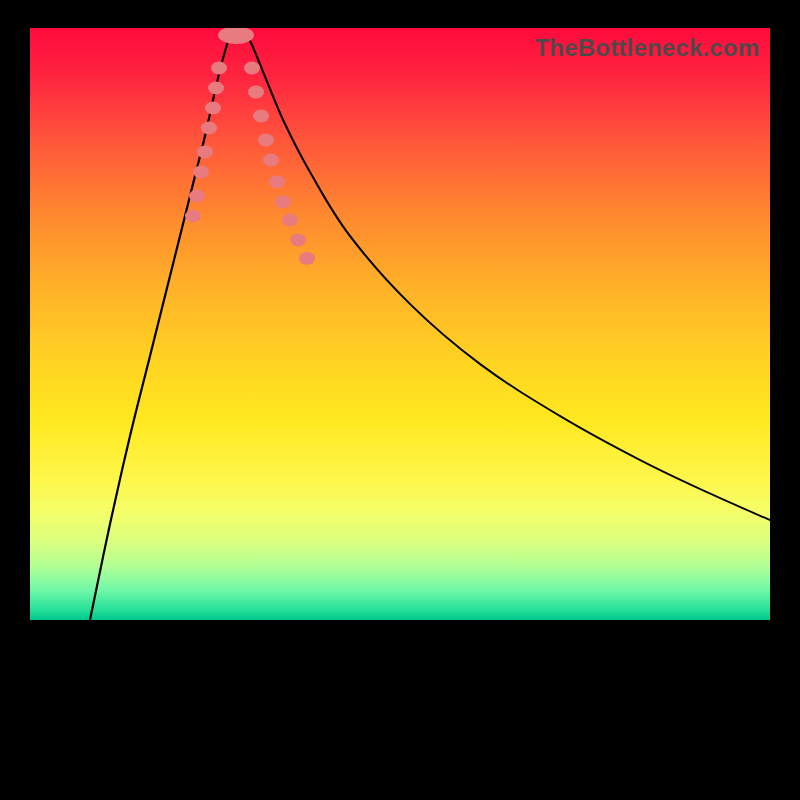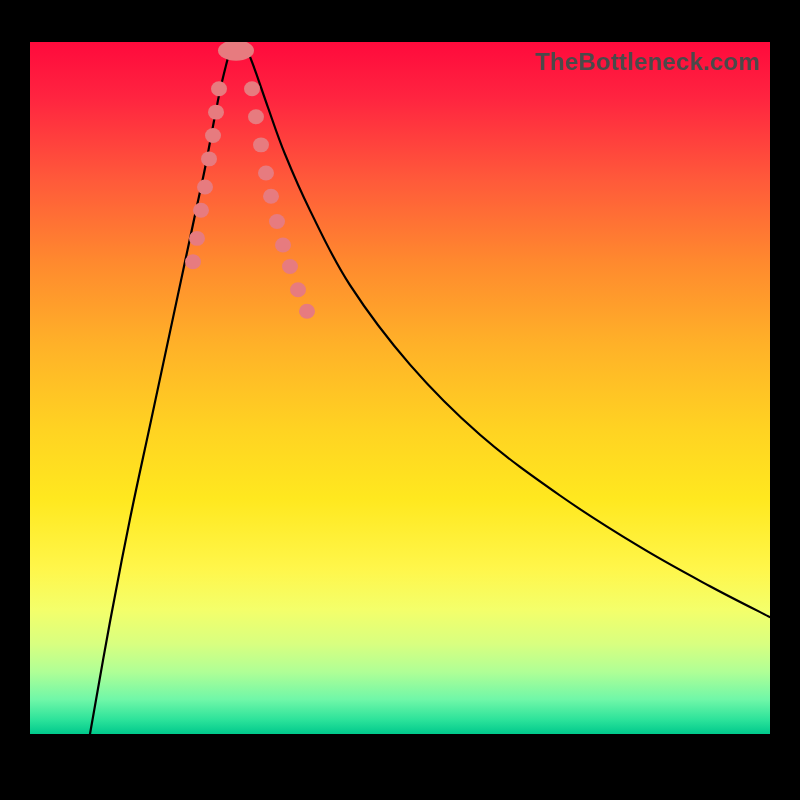--- a/index.html
+++ b/index.html
@@ -1,17 +1,17 @@
 <!DOCTYPE html>
 <html><head>
 <meta charset="utf-8">
 <style>
 html,body{margin:0;padding:0;width:800px;height:800px;overflow:hidden;font-family:Arial,Helvetica,sans-serif}
 .frame{position:absolute;inset:0;background:#000}
-.plot{position:absolute;left:30px;top:42px;width:740px;height:692px;background:linear-gradient(to bottom,
+.plot{position:absolute;left:30px;top:28px;width:740px;height:592px;background:linear-gradient(to bottom,
  #ff0a3c 0%,
  #ff2440 8%,
  #ff5a3a 20%,
  #ff8a2e 32%,
  #ffb228 44%,
  #ffd322 56%,
  #ffe81f 66%,
  #fff64a 76%,
  #f4ff6a 82%,
  #d8ff80 87%,

